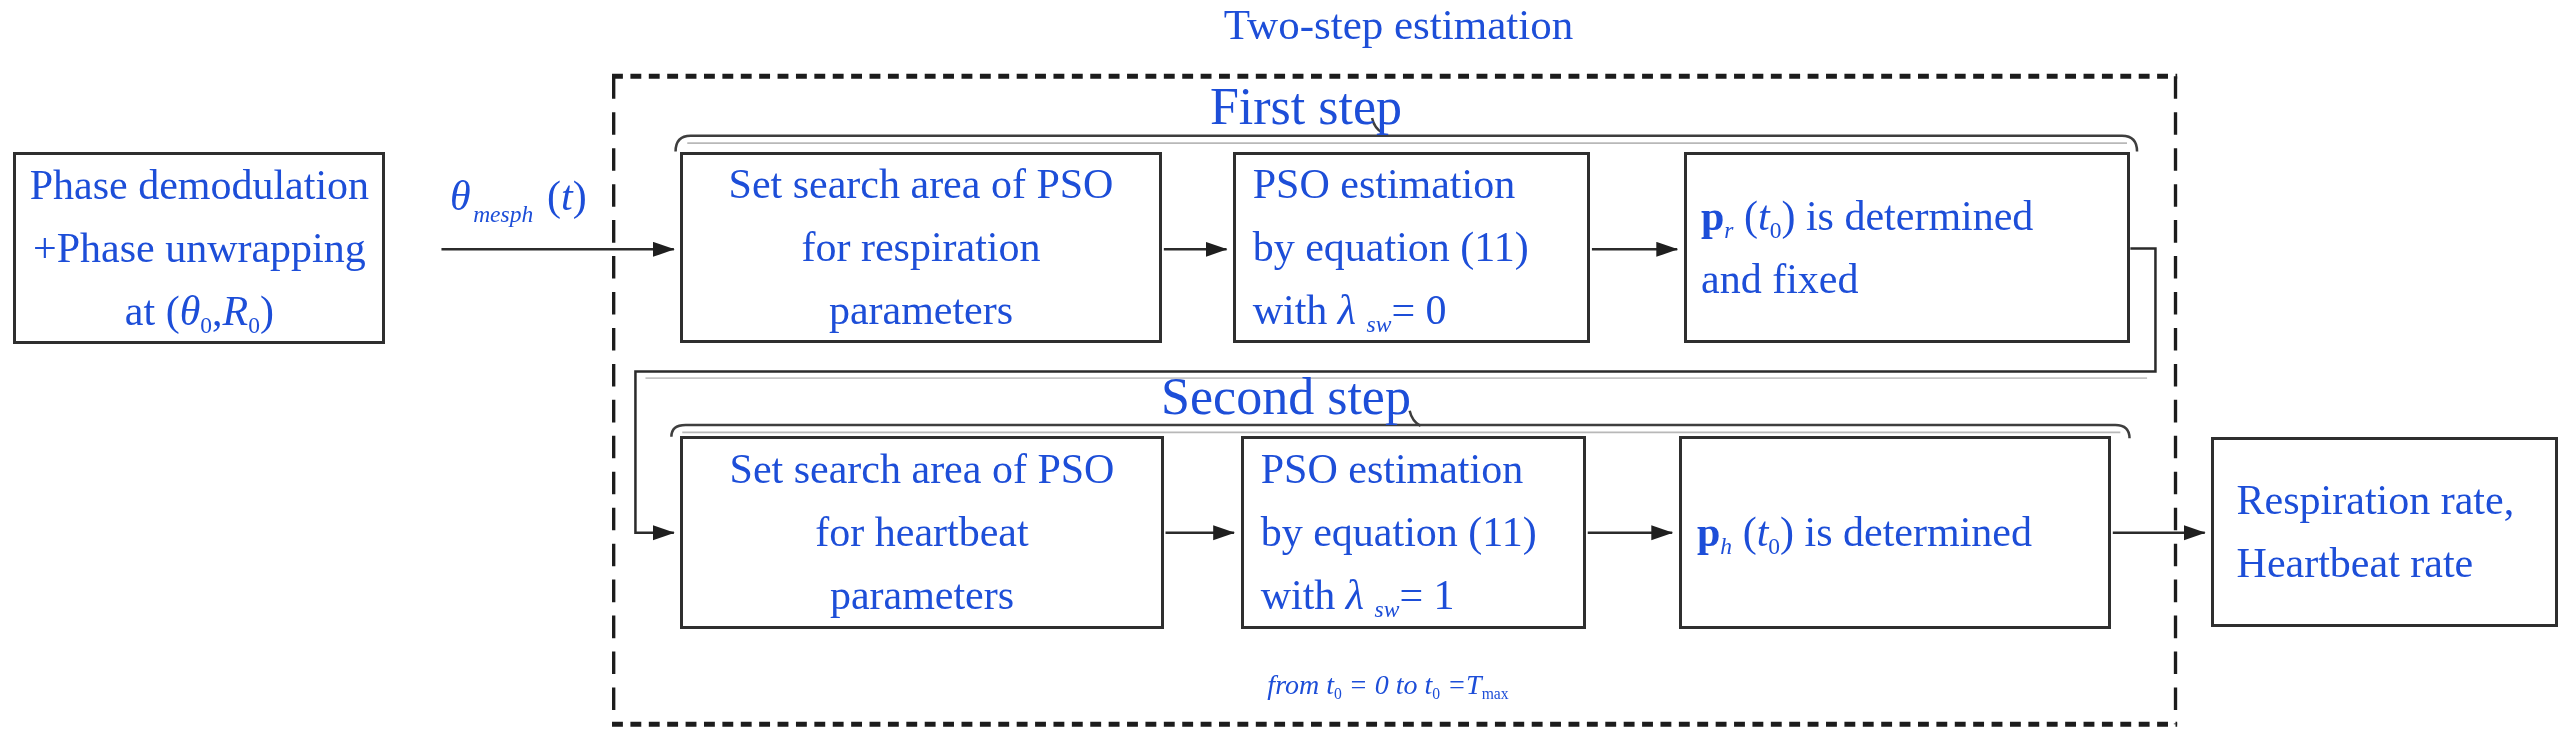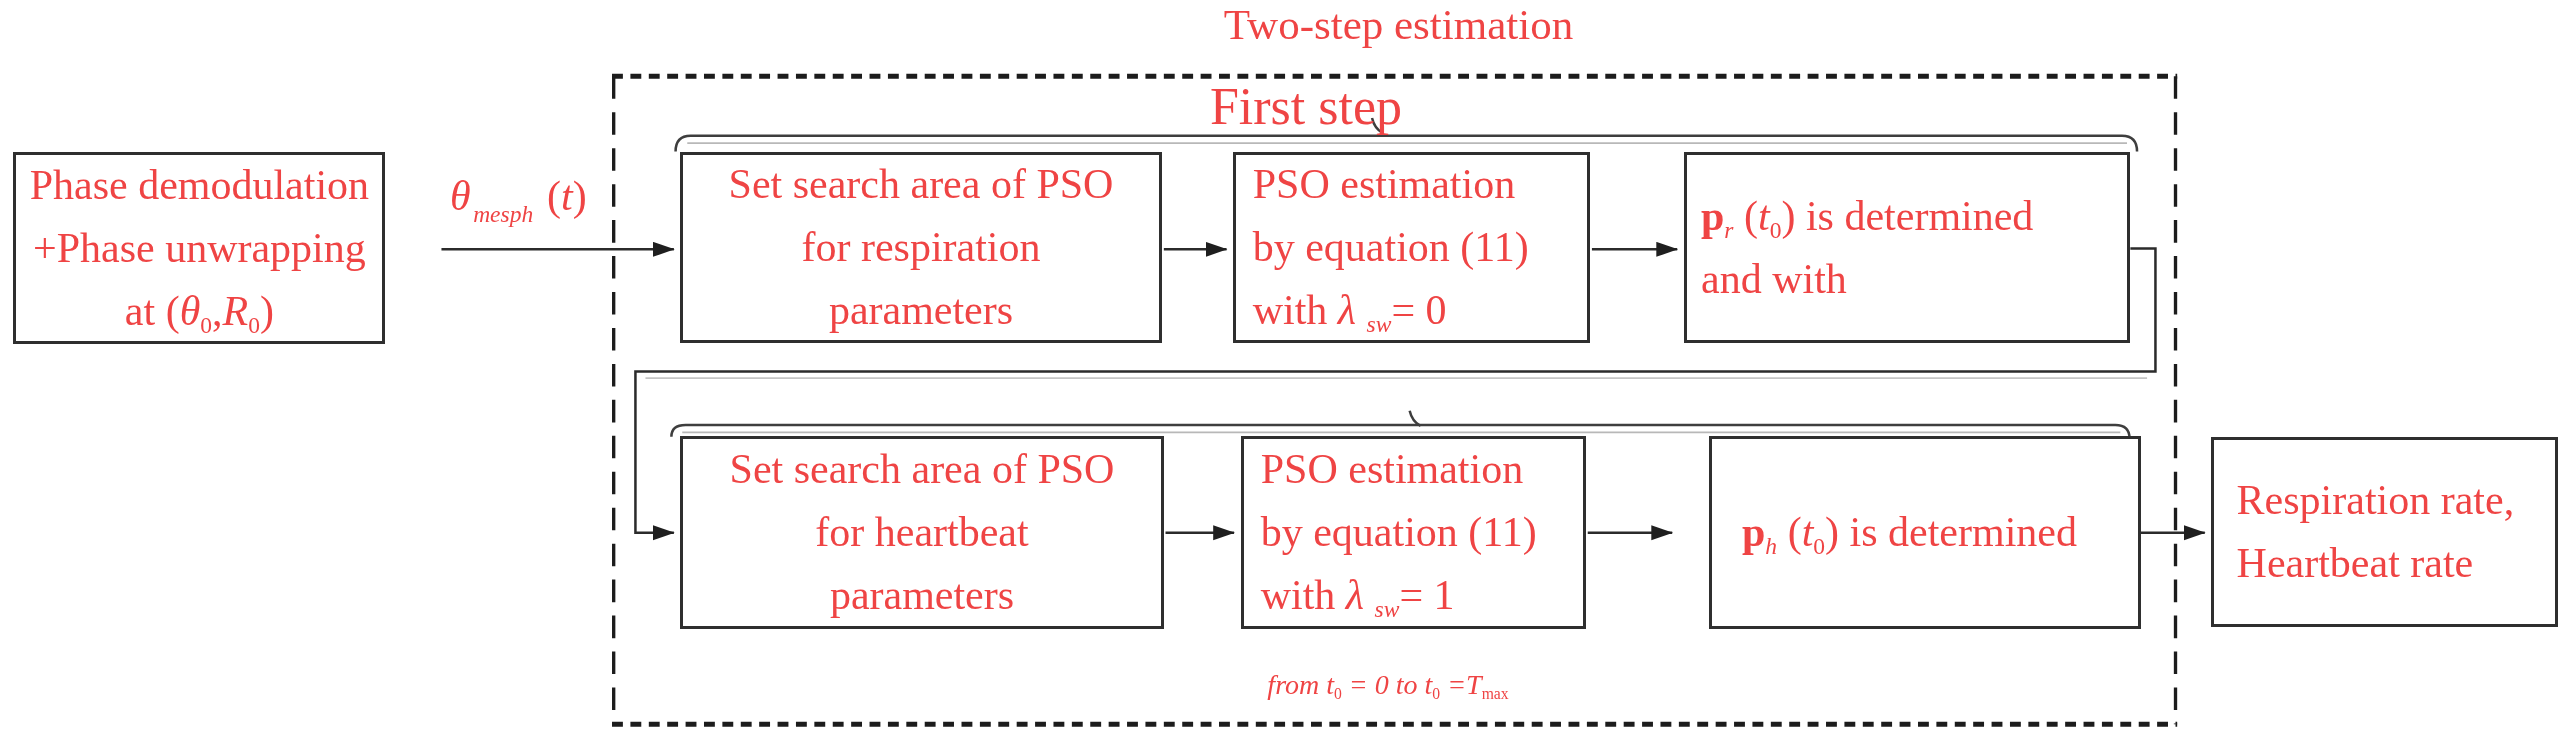--- a/index.html
+++ b/index.html
@@ -1,21 +1,21 @@
 <!DOCTYPE html>
 <html style="font-size:13.4px"><head>
 <meta charset="utf-8">
 <style>
   html,body{margin:0;padding:0;background:#ffffff;}
   #canvas{
     position:relative;
     width:2576px;height:742px;
     background:#ffffff;
     font-family:"Liberation Serif","DejaVu Serif",serif;
-    color:#ef4444;
+    color:#1d4ed8;
     overflow:hidden;
   }
   #lines{position:absolute;left:0;top:0;width:2576px;height:742px;}
   .box{
     position:absolute;
     background:#ffffff;
     border:3.3px solid #2f2f2f;
     box-sizing:border-box;
     display:flex;flex-direction:column;justify-content:center;
     font-size:42px;line-height:63px;
@@ -67,20 +67,21 @@
     <path d="M2527 637 H2637" stroke="#2b2b2b" stroke-width="3" fill="none" marker-end="url(#arrow)"></path>
 
     <path d="M2548 297 L2578 297 L2578 444 L760 444 L760 637 L806 637" stroke="#2b2b2b" stroke-width="3" fill="none" marker-end="url(#arrow)"></path>
     <path d="M772 452 H2568" stroke="#c4c4c4" stroke-width="2" fill="none"></path>
   </svg>
 
   <div class="lbl title" style="left:1064px;top:1.7px;width:669px;">Two-step estimation</div>
 
   <div class="lbl" style="left:1139px;top:84px;width:334px;">First step</div>
 
+  <div class="lbl" style="left:1119px;top:374px;width:334px;">Second step</div>
 
   <div class="lbl mathline" style="left:450px;top:174px;width:226px;font-size:42px;text-align:left;"><span class="it">θ</span><span class="stack it"><span>mes</span><span>ph</span></span><span> (</span><span class="it">t</span><span>)</span></div>
 
   <div class="lbl mathline" style="left:1087px;top:662px;width:602px;font-size:28px;"><span class="it">from </span><span class="it">t</span><sub>0</sub><span class="it"> = 0 </span><span class="it">to </span><span class="it">t</span><sub>0</sub><span class="it"> =</span><span class="it">T</span><sub>max</sub></div>
 
   <div class="box center" style="left:13.4px;top:152px;width:372px;height:192px;">
     <div>Phase demodulation</div>
     <div>+Phase unwrapping</div>
     <div class="mathline"><span>at (</span><span class="it">θ</span><sub>0</sub><span>,</span><span class="it">R</span><sub>0</sub><span>)</span></div>
   </div>
@@ -92,36 +93,36 @@
   </div>
 
   <div class="box leftal" style="left:1233px;top:152px;width:357px;height:191px;padding-left:16.7px;">
     <div>PSO estimation</div>
     <div>by equation (11)</div>
     <div class="mathline"><span>with </span><span class="it">λ</span><span> </span><sub class="it">sw</sub><span>= 0</span></div>
   </div>
 
   <div class="box leftal" style="left:1684px;top:152px;width:446px;height:191px;padding-left:14px;">
     <div class="mathline"><span class="bd">p</span><sub class="it">r</sub><span> (</span><span class="it">t</span><sub>0</sub><span>) is determined</span></div>
-    <div>and with</div>
+    <div>and fixed</div>
   </div>
 
   <div class="box center" style="left:680px;top:436px;width:484px;height:193px;">
     <div>Set search area of PSO</div>
     <div>for heartbeat</div>
     <div>parameters</div>
   </div>
 
   <div class="box leftal" style="left:1241px;top:436px;width:345px;height:193px;padding-left:16.7px;">
     <div>PSO estimation</div>
     <div>by equation (11)</div>
     <div class="mathline"><span>with </span><span class="it">λ</span><span> </span><sub class="it">sw</sub><span>= 1</span></div>
   </div>
 
-  <div class="box leftal" style="left:1679px;top:436px;width:432px;height:193px;padding-left:30px;margin-left:30px;">
+  <div class="box leftal" style="left:1679px;top:436px;width:432px;height:193px;padding-left:15px;">
     <div class="mathline"><span class="bd">p</span><sub class="it">h</sub><span> (</span><span class="it">t</span><sub>0</sub><span>) is determined</span></div>
   </div>
 
   <div class="box leftal" style="left:2211px;top:437px;width:347px;height:190px;padding-left:22.6px;">
     <div>Respiration rate,</div>
     <div>Heartbeat rate</div>
   </div>
 
 </div>
 

